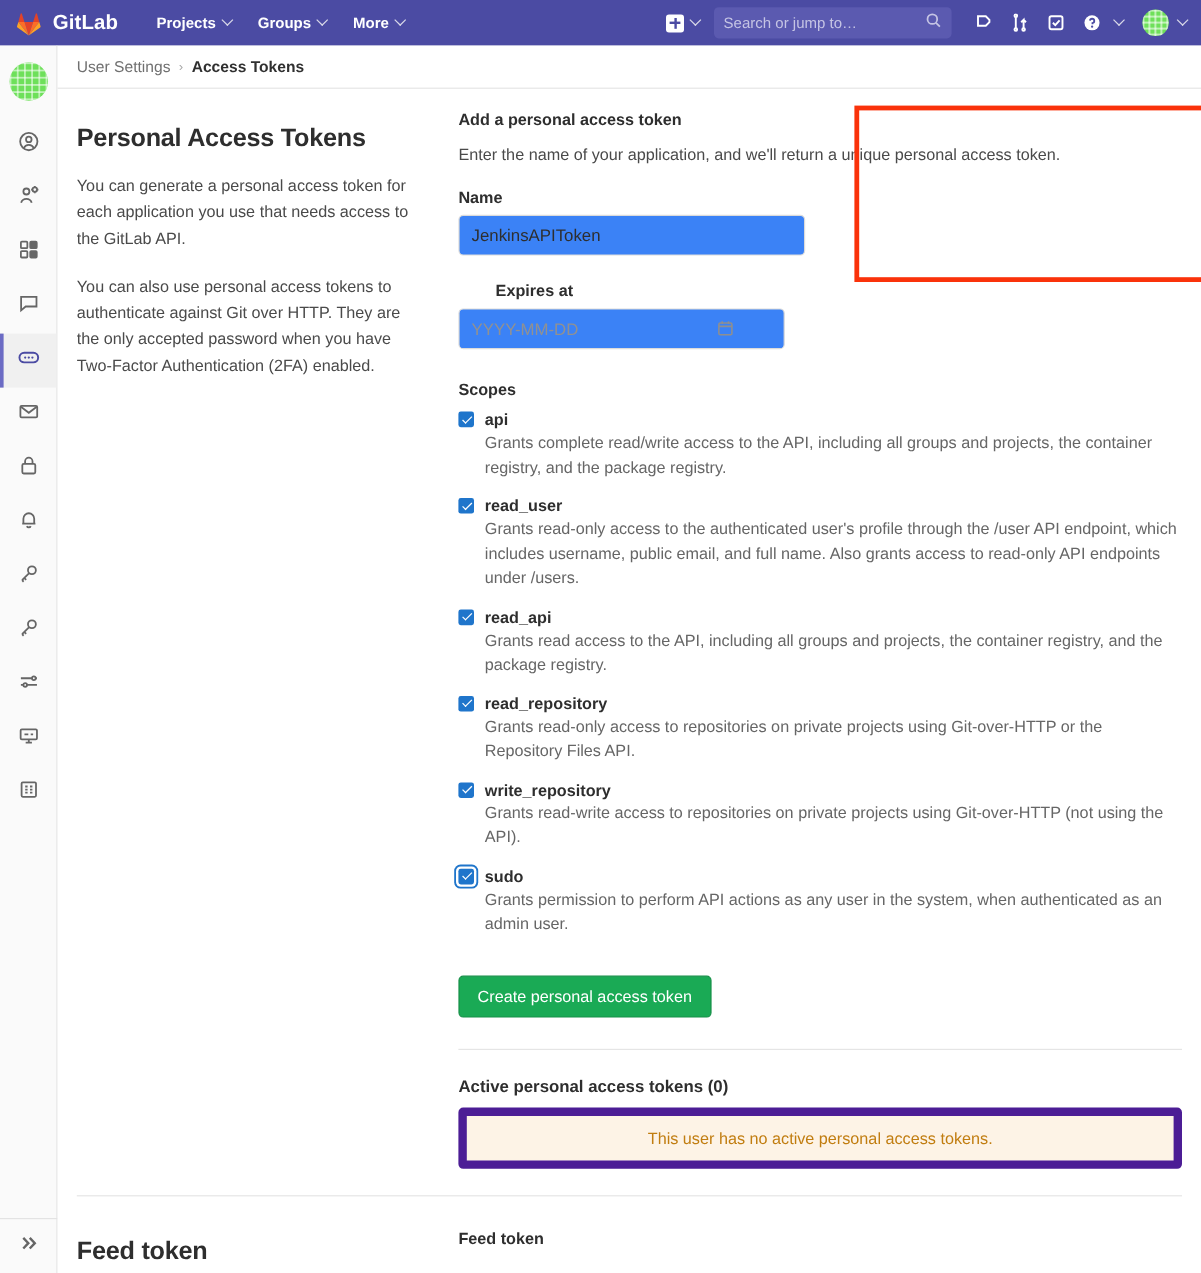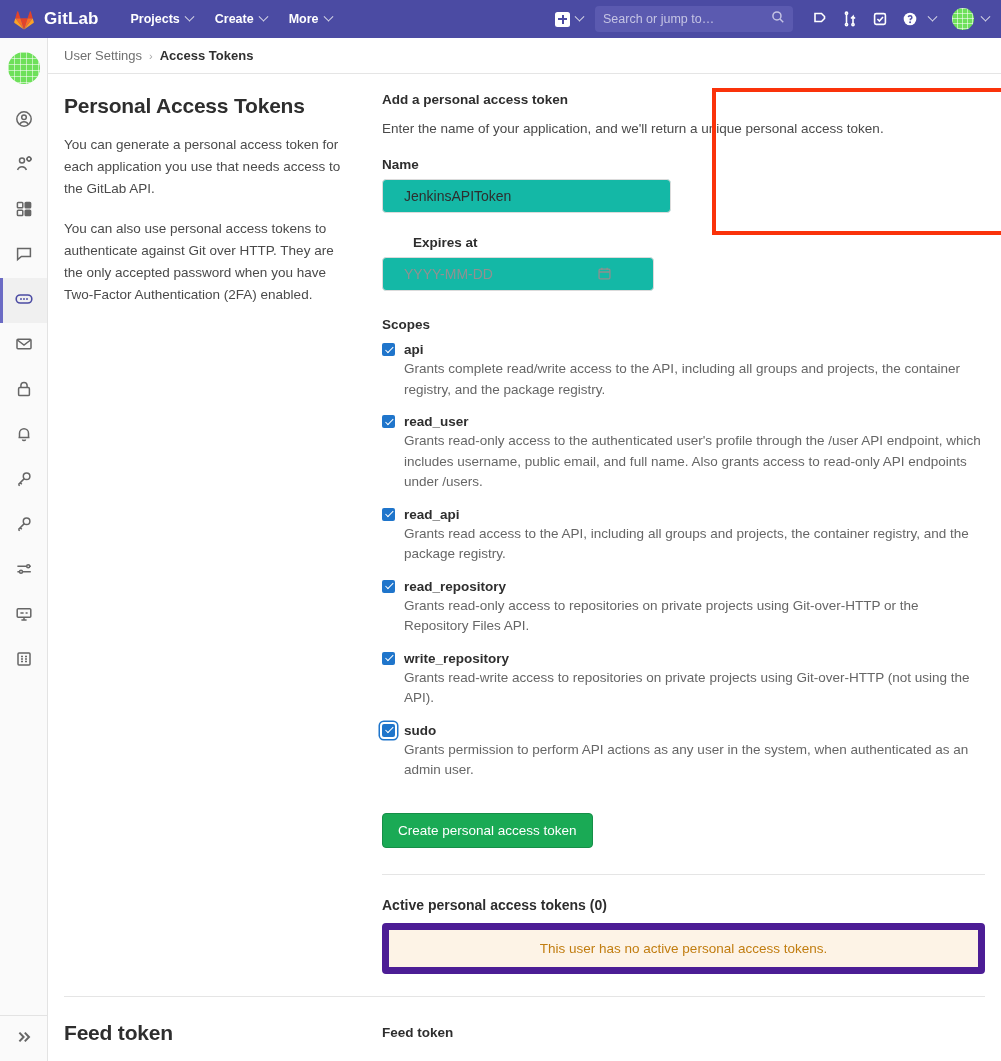--- a/index.html
+++ b/index.html
@@ -112,36 +112,36 @@
     border-bottom:1px solid #e5e5e5; font-size:13px; color:#707070;
   }
   .breadcrumb .sep { margin:0 7px; color:#a6a6a6; font-size:11px; }
   .breadcrumb .crumb-current { color:#303030; font-weight:bold; }
 
   .settings-row { display:flex; padding:16px 16px 0 16px; }
   .col-left { width:318px; padding-right:32px; padding-top:2px; }
   .col-right { flex:1; padding-top:2px; position:relative; }
 
   h2.section-title {
-    font-size:21px; font-weight:bold; color:#2e2e2e; margin:2px 0 16px 0;
+    font-size:21px; font-weight:bold; color:#2e2e2e; margin:12px 0 16px 0;
     letter-spacing:-.2px;
   }
   .col-left p {
     font-size:13.5px; line-height:22px; color:#4a4a4a; margin:0 0 18px 0;
   }
 
   .sub-title { font-size:13.5px; font-weight:bold; color:#2e2e2e; margin:0 0 12px 0; }
   .sub-desc  { font-size:13.5px; color:#4a4a4a; margin:0 0 18px 0; line-height:20px; }
 
   .field-label { font-size:13.5px; font-weight:bold; color:#2e2e2e; display:block; margin-bottom:7px; }
 
   .text-input {
     width:289px; height:34px; border:1px solid #dbdbdb; border-radius:4px;
-    padding:0 21px; font-size:14px; font-family:inherit; color:#2e2e2e;
-    outline:none; background:#14b8a6;
+    padding:0 10px; font-size:14px; font-family:inherit; color:#2e2e2e;
+    outline:none; background:#3b82f6;
   }
   .text-input::placeholder { color:#919191; }
   .date-wrap { position:relative; width:240px; }
   .date-wrap .text-input { width:272px; }
   .cal-icon {
     position:absolute; right:10px; top:9px; pointer-events:none; color:#8f8f8f;
   }
 
   .scopes-title { font-size:13.5px; font-weight:bold; margin:26px 0 10px 0; }
   .scope { margin-bottom:14px; position:relative; padding-left:22px; }
@@ -202,21 +202,21 @@
     </span>
     <span class="brand-name">GitLab</span>
   </div>
 
   <div class="nav-links">
     <div class="nav-link">
       <span>Projects</span>
       <i class="caret"></i>
     </div>
     <div class="nav-link">
-      <span>Create</span>
+      <span>Groups</span>
       <i class="caret"></i>
     </div>
     <div class="nav-link">
       <span>More</span>
       <i class="caret"></i>
     </div>
   </div>
 
   <div class="nav-right">
     <div class="plus-btn">

